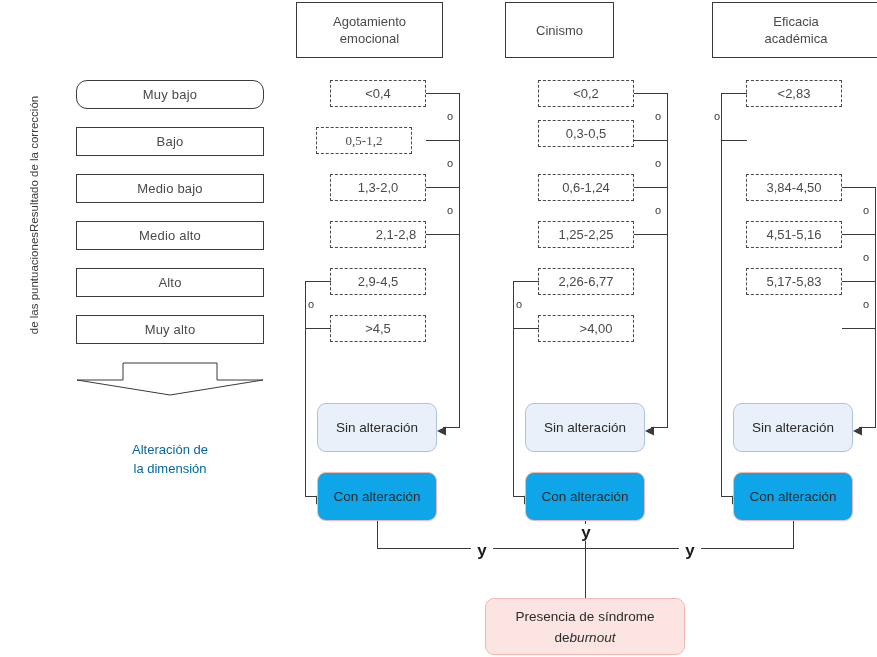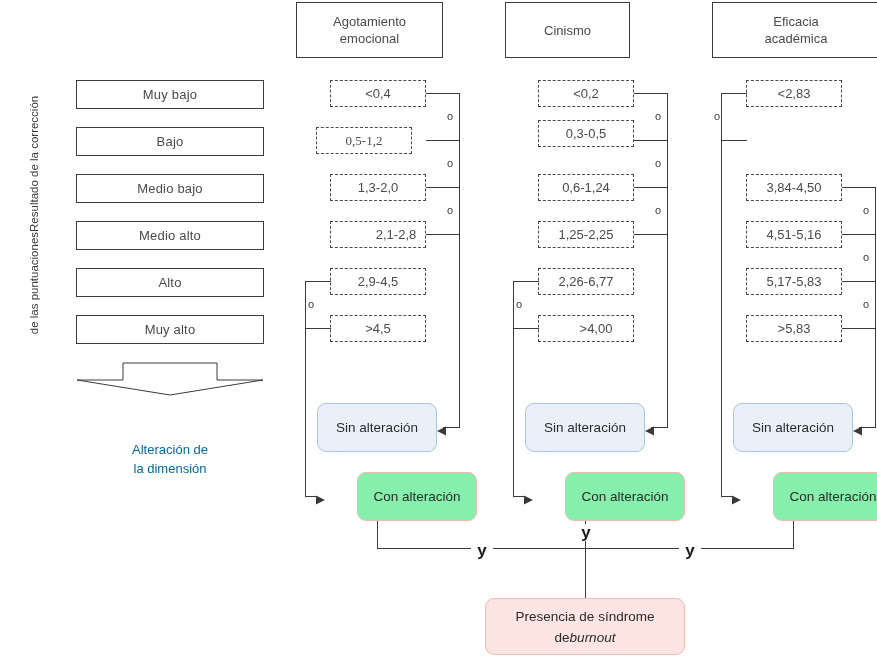--- a/index.html
+++ b/index.html
@@ -64,21 +64,21 @@
     font-size:13px; color:#4a4a4a; white-space:nowrap;
   }
 
   
   .outcome{
     width:120px; height:49px; border-radius:9px;
     display:flex; align-items:center; justify-content:center;
     font-size:13.5px; color:#2b2b2b; white-space:nowrap;
   }
   .outcome.sin{ background:#eaf0f9; border:1.3px solid #a9c4e2; }
-  .outcome.con{ background:#86efac; border:1.3px solid #f2b8b3;margin-left:40px; }
+  .outcome.con{ background:#0ea5e9; border:1.3px solid #f2b8b3; }
 
   .final-box{
     width:200px; height:57px; border-radius:9px;
     background:#fbe4e2; border:1.3px solid #f2b8b3;
     display:flex; align-items:center; justify-content:center;
     text-align:center; font-size:13.5px; color:#2b2b2b; line-height:21px;
   }
   .final-box i{font-style:italic;}
 
   
@@ -97,21 +97,21 @@
 </head>
 <body>
 
 <div id="stage">
 
   <div class="abs axis-caption">
     <span class="ln l1">Resultado de la corrección</span>
     <span class="ln l2">de las puntuaciones</span>
   </div>
 
-  <div class="abs level-box" style="left:76px; top:80px;">Muy  bajo</div>
+  <div class="abs level-box" style="left:76px; top:80px;border-radius:11px;">Muy  bajo</div>
   <div class="abs level-box" style="left:76px; top:127px;">Bajo</div>
   <div class="abs level-box" style="left:76px; top:174px;">Medio bajo</div>
   <div class="abs level-box" style="left:76px; top:221px;">Medio alto</div>
   <div class="abs level-box" style="left:76px; top:268px;">Alto</div>
   <div class="abs level-box" style="left:76px; top:315px;">Muy  alto</div>
 
   <div class="abs down-arrow">
     <svg width="188" height="34" viewBox="0 0 188 34">
       <polygon points="47,1 141,1 141,18 187,18 94,33 1,18 47,18" fill="#ffffff" stroke="#3a3a3a" stroke-width="1"></polygon>
     </svg>
@@ -159,21 +159,21 @@
   <div class="abs" style="left:316px; top:491px; width:9px; height:10px;">
     <svg width="9" height="10" viewBox="0 0 9 10">
         <polygon points="9,5 0,0.5 0,9.5" fill="#3a3a3a"></polygon>
       </svg>
   </div>
   <div class="abs conj" style="left:307px; top:298px;">o</div>
 
   <div class="abs outcome sin" style="left:317px; top:403px;">Sin alteración</div>
   <div class="abs outcome con" style="left:317px; top:472px;">Con alteración</div>
 
-  <div class="abs col-header" style="left:505px; top:2px; width:125px;">
+  <div class="abs col-header" style="left:505px; top:2px; width:109px;">
     <div>
       <div>Cinismo</div>
     </div>
   </div>
 
   <div class="abs range-box" style="left:538px; top:80px;">&lt;0,2</div>
   <div class="abs range-box" style="left:538px; top:120px;">0,3-0,5</div>
   <div class="abs range-box" style="left:538px; top:174px;">0,6-1,24</div>
   <div class="abs range-box" style="left:538px; top:221px;">1,25-2,25</div>
   <div class="abs range-box" style="left:538px; top:268px;">2,26-6,77</div>
@@ -212,21 +212,20 @@
     <div>
       <div>Eficacia</div>
       <div>académica</div>
     </div>
   </div>
 
   <div class="abs range-box" style="left:746px; top:80px;">&lt;2,83</div>
   <div class="abs range-box" style="left:746px; top:174px;">3,84-4,50</div>
   <div class="abs range-box" style="left:746px; top:221px;">4,51-5,16</div>
   <div class="abs range-box" style="left:746px; top:268px;">5,17-5,83</div>
-  <div class="abs range-box" style="left:746px; top:315px;">&gt;5,83</div>
 
   <div class="abs hline" style="left:842px; top:187px; width:33px;"></div>
   <div class="abs hline" style="left:842px; top:234px; width:33px;"></div>
   <div class="abs hline" style="left:842px; top:281px; width:33px;"></div>
   <div class="abs hline" style="left:842px; top:328px; width:33px;"></div>
   <div class="abs vline" style="left:875px; top:187px; height:240px;"></div>
   <div class="abs hline" style="left:859px; top:427px; width:17px;"></div>
   <div class="abs" style="left:853px; top:422px; width:9px; height:10px;">
     <svg width="9" height="10" viewBox="0 0 9 10">
         <polygon points="0,5 9,0.5 9,9.5" fill="#3a3a3a"></polygon>

